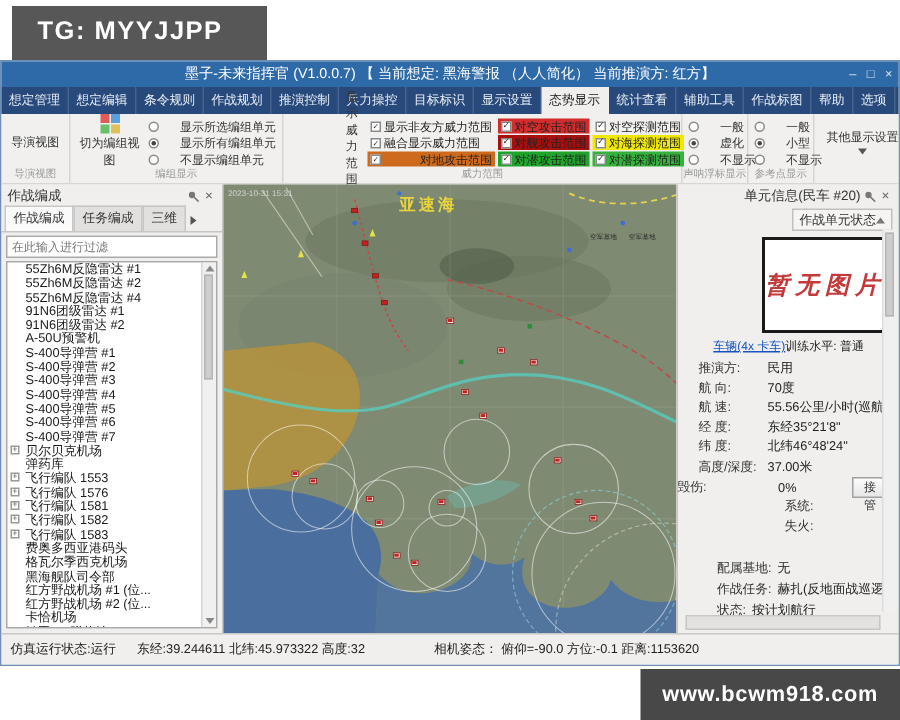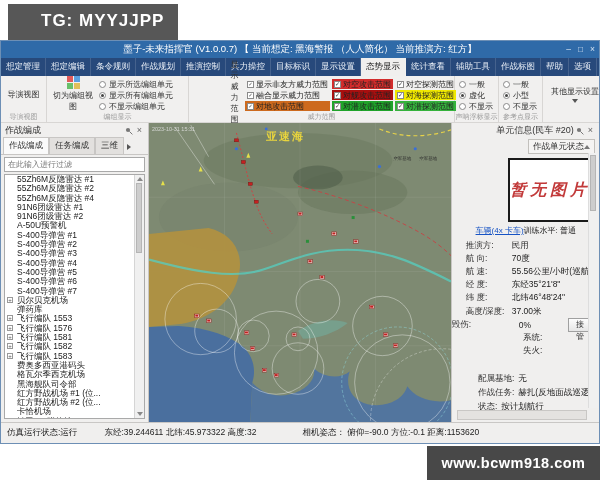--- a/index.html
+++ b/index.html
@@ -1,21 +1,21 @@
 <!DOCTYPE html>
 <html><head>
 <meta charset="utf-8">
 <style>
   html,body{margin:0;padding:0;}
   body{width:600px;height:480px;position:relative;background:#ffffff;overflow:hidden;
        font-family:"Liberation Sans",sans-serif;-webkit-font-smoothing:antialiased;}
 
   
   .tg-box{position:absolute;left:8px;top:4px;width:170px;height:50px;background:#575757;
-          color:#fff;font-size:17px;font-weight:bold;line-height:34px;padding-left:33px;
+          color:#fff;font-size:17px;font-weight:bold;line-height:34px;padding-left:17px;
           box-sizing:border-box;letter-spacing:1px;}
 
   
   .window{position:absolute;left:0;top:40px;width:600px;height:404px;background:#f0efee;
           border:1px solid #6d8fb5;box-sizing:border-box;display:flex;flex-direction:column;}
 
   .titlebar{height:17px;background:#2f6aa8;color:#fff;font-size:9.5px;display:flex;
             align-items:center;justify-content:center;position:relative;flex:none;}
   .win-controls{position:absolute;right:4px;top:0;display:flex;gap:7px;color:#d4e2f2;
                 font-size:8.5px;line-height:17px;}
@@ -32,21 +32,21 @@
   .grp-label{position:absolute;bottom:0;left:0;right:0;text-align:center;font-size:7px;
              color:#9b9b9b;height:10px;line-height:10px;white-space:nowrap;overflow:hidden;}
   .tool-btn{display:flex;flex-direction:column;align-items:center;justify-content:center;
             font-size:8px;color:#333;padding:1px 2px;text-align:center;height:32px;box-sizing:border-box;}
   .grid-icon{width:13px;height:13px;display:grid;grid-template-columns:6px 6px;grid-gap:1px;margin-bottom:1px;}
   .grid-icon i{display:block;width:6px;height:6px;}
   .sphere{width:13px;height:13px;border-radius:50%;margin-bottom:1px;
           background:radial-gradient(circle at 35% 30%,#f7c0c0,#d64040 55%,#8c1616);}
   .caret-down{width:0;height:0;border-left:3px solid transparent;border-right:3px solid transparent;
               border-top:4px solid #555;margin-top:2px;}
-  .radio-row{display:flex;align-items:center;gap:3px;font-size:8px;color:#333;height:11px;white-space:nowrap;}
+  .radio-row{display:flex;align-items:center;gap:14px;font-size:8px;color:#333;height:11px;white-space:nowrap;}
   .radio{width:7px;height:7px;border:1px solid #8a8a8a;border-radius:50%;background:#fff;
          box-sizing:border-box;position:relative;flex:none;}
   .radio.sel::after{content:"";position:absolute;left:1px;top:1px;width:3px;height:3px;
                     border-radius:50%;background:#444;}
   .pcol{display:flex;flex-direction:column;margin-left:2px;}
   .check-row{display:flex;align-items:center;gap:2px;font-size:8px;color:#222;height:10px;
              padding:0 2px;margin-bottom:1px;white-space:nowrap;}
   .checkbox{width:7px;height:7px;border:1px solid #8a8a8a;background:#fff;box-sizing:border-box;
             font-size:6px;line-height:5px;text-align:center;color:#333;flex:none;}
 
@@ -113,21 +113,21 @@
   .x-row{display:flex;height:14px;align-items:center;white-space:nowrap;}
   .x-row .f-label{min-width:0;margin-right:4px;}
   .r-scroll{position:absolute;right:1px;top:30px;bottom:14px;width:9px;background:#f0f0f0;
             border-left:1px solid #ddd;}
   .r-bottom{position:absolute;bottom:2px;left:5px;right:12px;height:8px;background:#e4e2e0;
             border:1px solid #c9c7c5;}
 
   
   .statusbar{height:20px;background:#f0efee;border-top:1px solid #c9c7c5;display:flex;
              align-items:center;font-size:8.5px;color:#222;padding:0 6px;flex:none;white-space:nowrap;}
-  .sb-coords{margin-left:27px;}
+  .sb-coords{margin-left:14px;}
   .sb-camera{margin-left:46px;}
 
   
   .bottom-watermark{position:absolute;left:427px;top:446px;width:173px;height:34px;background:#484848;
                     color:#fff;font-weight:bold;font-size:14.5px;display:flex;align-items:center;
                     justify-content:center;letter-spacing:0.5px;}
   .pin-svg{display:block;}
 </style>
 </head>
 <body>
@@ -206,21 +206,21 @@
       </div>
       <div class="pcol" id="power-col1" style="width:88px;padding-top:1px;font-family:Liberation Mono, monospace;">
           <div class="check-row">
             <span class="checkbox">✓</span>
             <span>显示非友方威力范围</span>
           </div>
           <div class="check-row">
             <span class="checkbox">✓</span>
             <span>融合显示威力范围</span>
           </div>
-          <div class="check-row" style="background: rgb(205, 106, 30);">
+          <div class="check-row" style="background: rgb(205, 106, 30); justify-content: space-between;">
             <span class="checkbox">✓</span>
             <span>对地攻击范围</span>
           </div>
         </div>
       <div class="pcol" id="power-col2" style="width:62px;padding-top:1px;">
           <div class="check-row" style="background: rgb(210, 44, 44);">
             <span class="checkbox">✓</span>
             <span>对空攻击范围</span>
           </div>
           <div class="check-row" style="background: rgb(168, 15, 15);">

